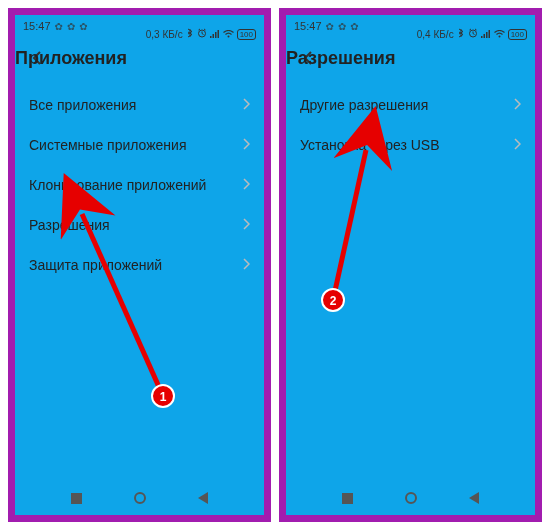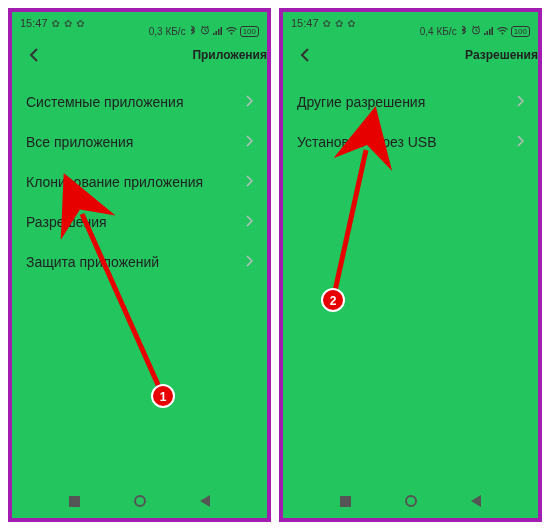--- a/index.html
+++ b/index.html
@@ -8,22 +8,22 @@
     font-family: -apple-system, Helvetica, Arial, sans-serif;
     width: 550px;
     height: 530px;
     position: relative;
     display: flex;
     gap: 8px;
     padding: 8px;
   }
   .phone {
     flex: 1;
-    border: 4px solid #a21caf;
-    background: #22c55e;
+    border: 7px solid #a21caf;
+    background: #0ea5e9;
     display: flex;
     flex-direction: column;
     position: relative;
     overflow: hidden;
   }
   .status-bar {
     height: 22px;
     display: flex;
     align-items: center;
     justify-content: space-between;
@@ -40,22 +40,22 @@
     padding: 8px 10px 14px 10px;
     position: relative;
   }
   .back-btn {
     width: 26px; height: 26px;
     display:flex; align-items:center; justify-content:center;
   }
   .title {
     position:absolute;
     left:0; right:0;
-    text-align:right;
-    font-size: 12px;
+    text-align:left;
+    font-size: 18px;
     font-weight: 600;
     color:#222;
     pointer-events:none;
   }
   .list { flex:1; }
   .row {
     display:flex;
     align-items:center;
     justify-content:space-between;
     padding: 12px 14px;
@@ -122,33 +122,33 @@
   <div class="header">
     <div class="back-btn">
       <svg width="16" height="16" viewBox="0 0 16 16">
           <path d="M10 2 L4 8 L10 14" stroke="#333" stroke-width="2" fill="none"></path>
         </svg>
     </div>
     <div class="title">Приложения</div>
   </div>
   <div class="list">
     <div class="row">
+      <span>Все приложения</span>
+      <span class="chev"><svg width="8" height="12" viewBox="0 0 8 12">
+            <path d="M2 1 L7 6 L2 11" stroke="#bbb" stroke-width="1.5" fill="none"></path>
+          </svg></span>
+    </div>
+    <div class="row">
       <span>Системные приложения</span>
       <span class="chev"><svg width="8" height="12" viewBox="0 0 8 12">
             <path d="M2 1 L7 6 L2 11" stroke="#bbb" stroke-width="1.5" fill="none"></path>
           </svg></span>
     </div>
     <div class="row">
-      <span>Все приложения</span>
-      <span class="chev"><svg width="8" height="12" viewBox="0 0 8 12">
-            <path d="M2 1 L7 6 L2 11" stroke="#bbb" stroke-width="1.5" fill="none"></path>
-          </svg></span>
-    </div>
-    <div class="row">
-      <span>Клонирование приложения</span>
+      <span>Клонирование приложений</span>
       <span class="chev"><svg width="8" height="12" viewBox="0 0 8 12">
             <path d="M2 1 L7 6 L2 11" stroke="#bbb" stroke-width="1.5" fill="none"></path>
           </svg></span>
     </div>
     <div class="row">
       <span>Разрешения</span>
       <span class="chev"><svg width="8" height="12" viewBox="0 0 8 12">
             <path d="M2 1 L7 6 L2 11" stroke="#bbb" stroke-width="1.5" fill="none"></path>
           </svg></span>
     </div>

